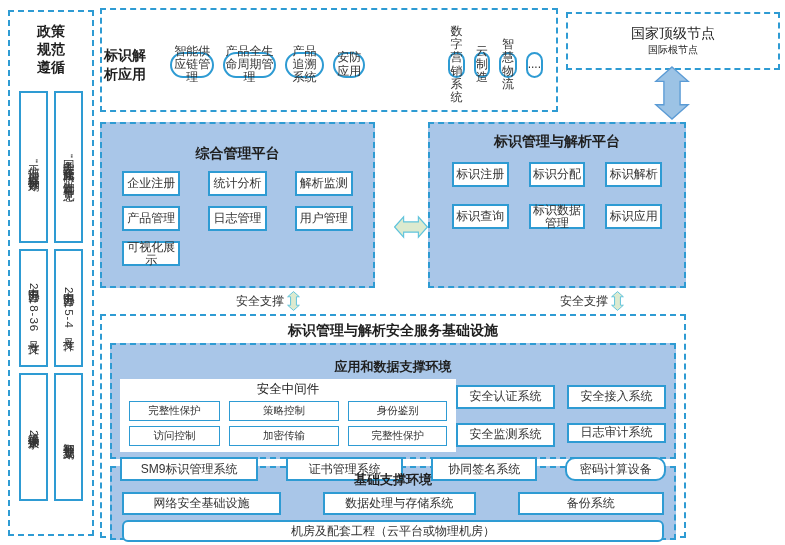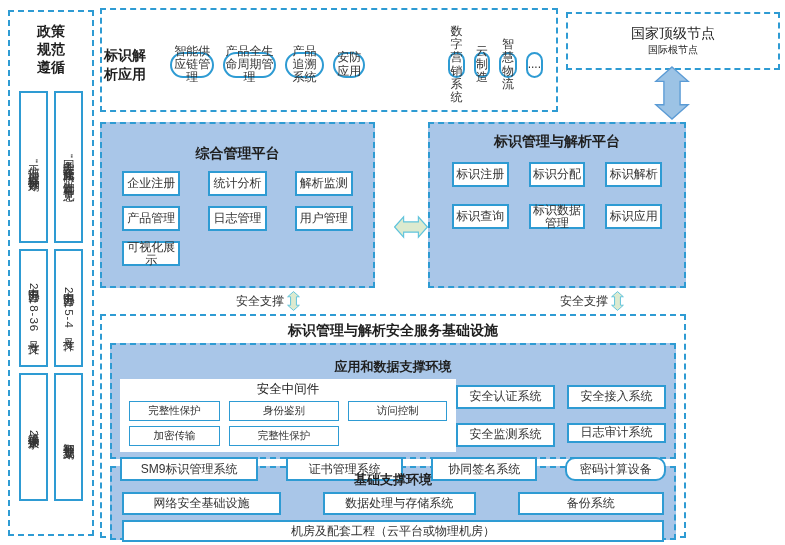--- a/index.html
+++ b/index.html
@@ -132,20 +132,21 @@
     <div class="title">标识管理与解析安全服务基础设施</div>
 
     <div class="fillpanel" style="margin-top:4px; height:116px; padding-top:13px;">
       <div class="subtitle">应用和数据支撑环境</div>
       <div style="display:flex; padding:3px 8px 0;">
 
         <div style="background:#fff; width:336px;">
           <div style="font-size:12.5px; color:#222; text-align:center; padding:2px 0 3px;">安全中间件</div>
           <div class="mwgrid">
             <div class="box">完整性保护</div>
+            <div class="box">策略控制</div>
             <div class="box">身份鉴别</div>
             <div class="box">访问控制</div>
             <div class="box">加密传输</div>
             <div class="box">完整性保护</div>
           </div>
         </div>
 
         <div style="flex:1; display:grid; grid-template-columns:1fr 1fr; column-gap:12px; row-gap:14px; align-content:center;">
           <div class="box" style="height:24px;">安全认证系统</div>
           <div class="box" style="height:24px;">安全接入系统</div>
@@ -162,19 +163,19 @@
     </div>
 
     <div class="fillpanel" style="margin-top:7px; height:74px; padding-top:3px;">
       <div class="subtitle">基础支撑环境</div>
       <div style="display:flex; gap:42px; padding:3px 10px 0;">
         <div class="box" style="height:23px; flex:1.25;">网络安全基础设施</div>
         <div class="box" style="height:23px; flex:1.2;">数据处理与存储系统</div>
         <div class="box" style="height:23px; flex:1.15;">备份系统</div>
       </div>
       <div style="padding:5px 10px 0;">
-        <div class="box" style="height:22px;">机房及配套工程（云平台或物理机房）</div>
+        <div class="box" style="height:22px;border-radius:6px;">机房及配套工程（云平台或物理机房）</div>
       </div>
     </div>
   </div>
 
 
 </div>
 
 </body></html>

